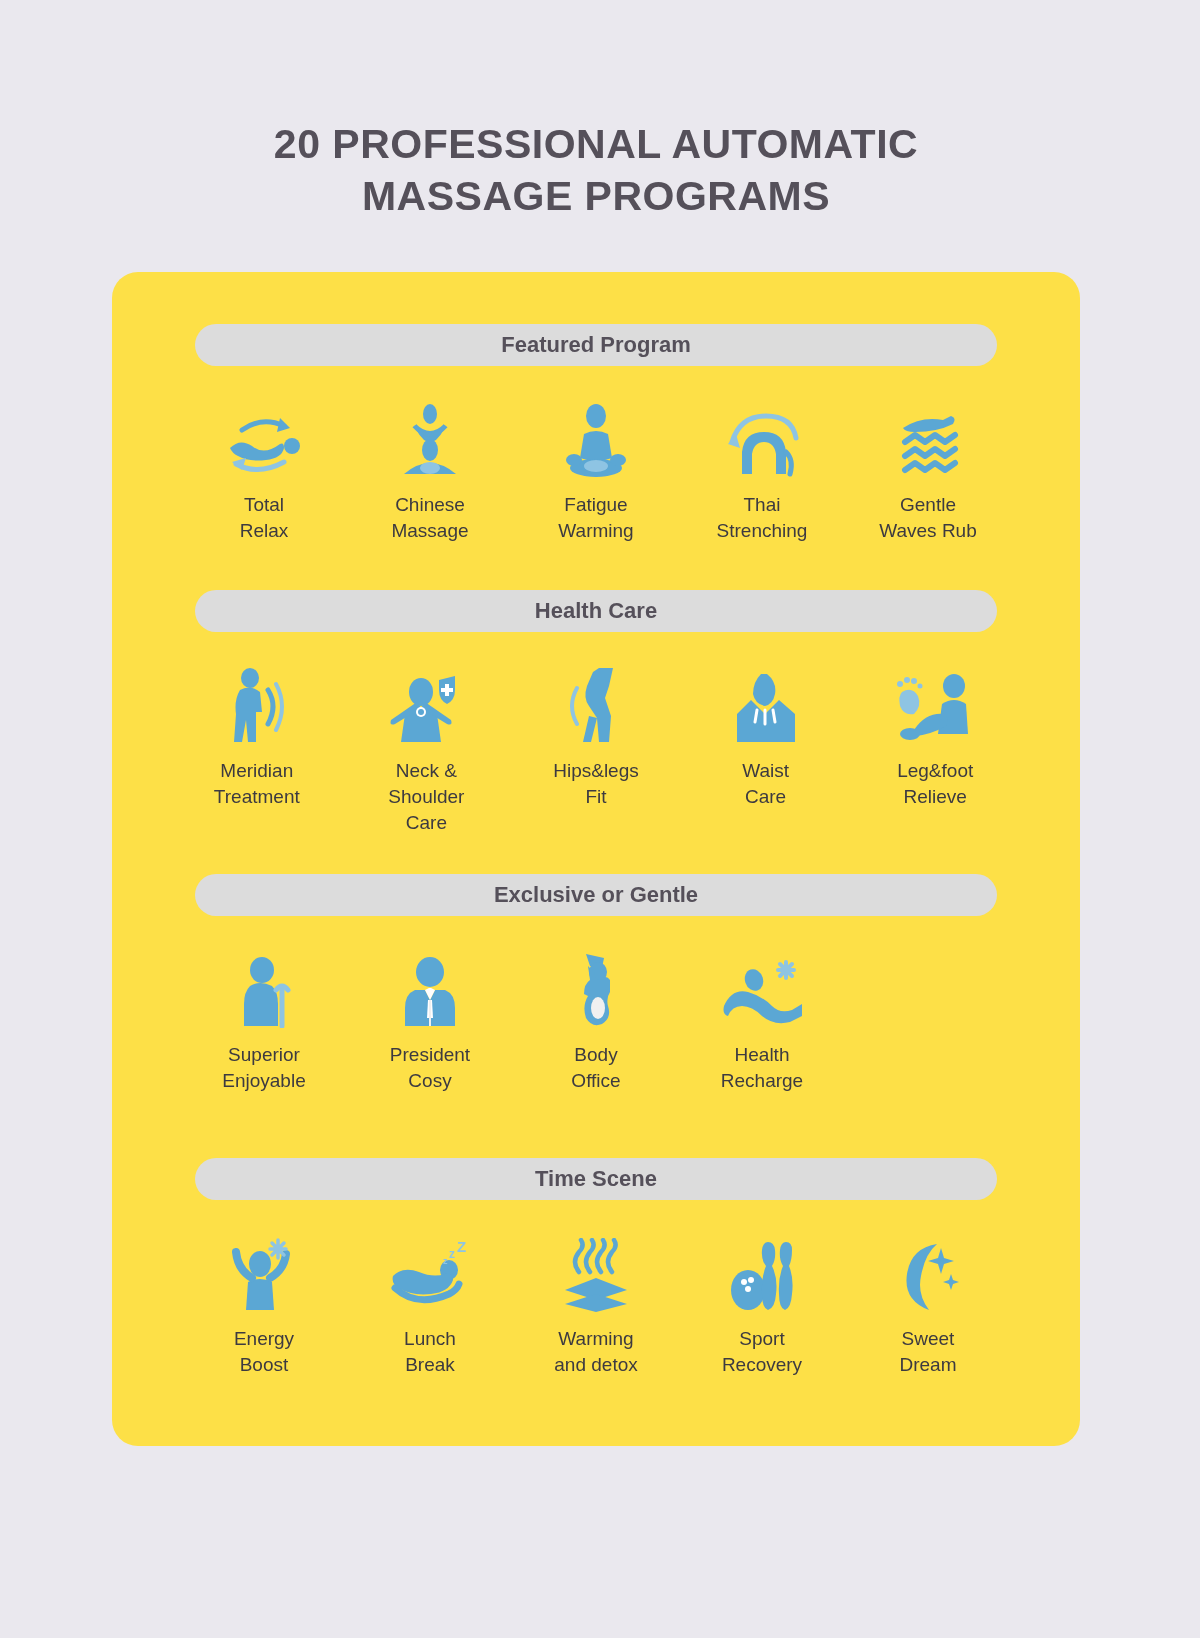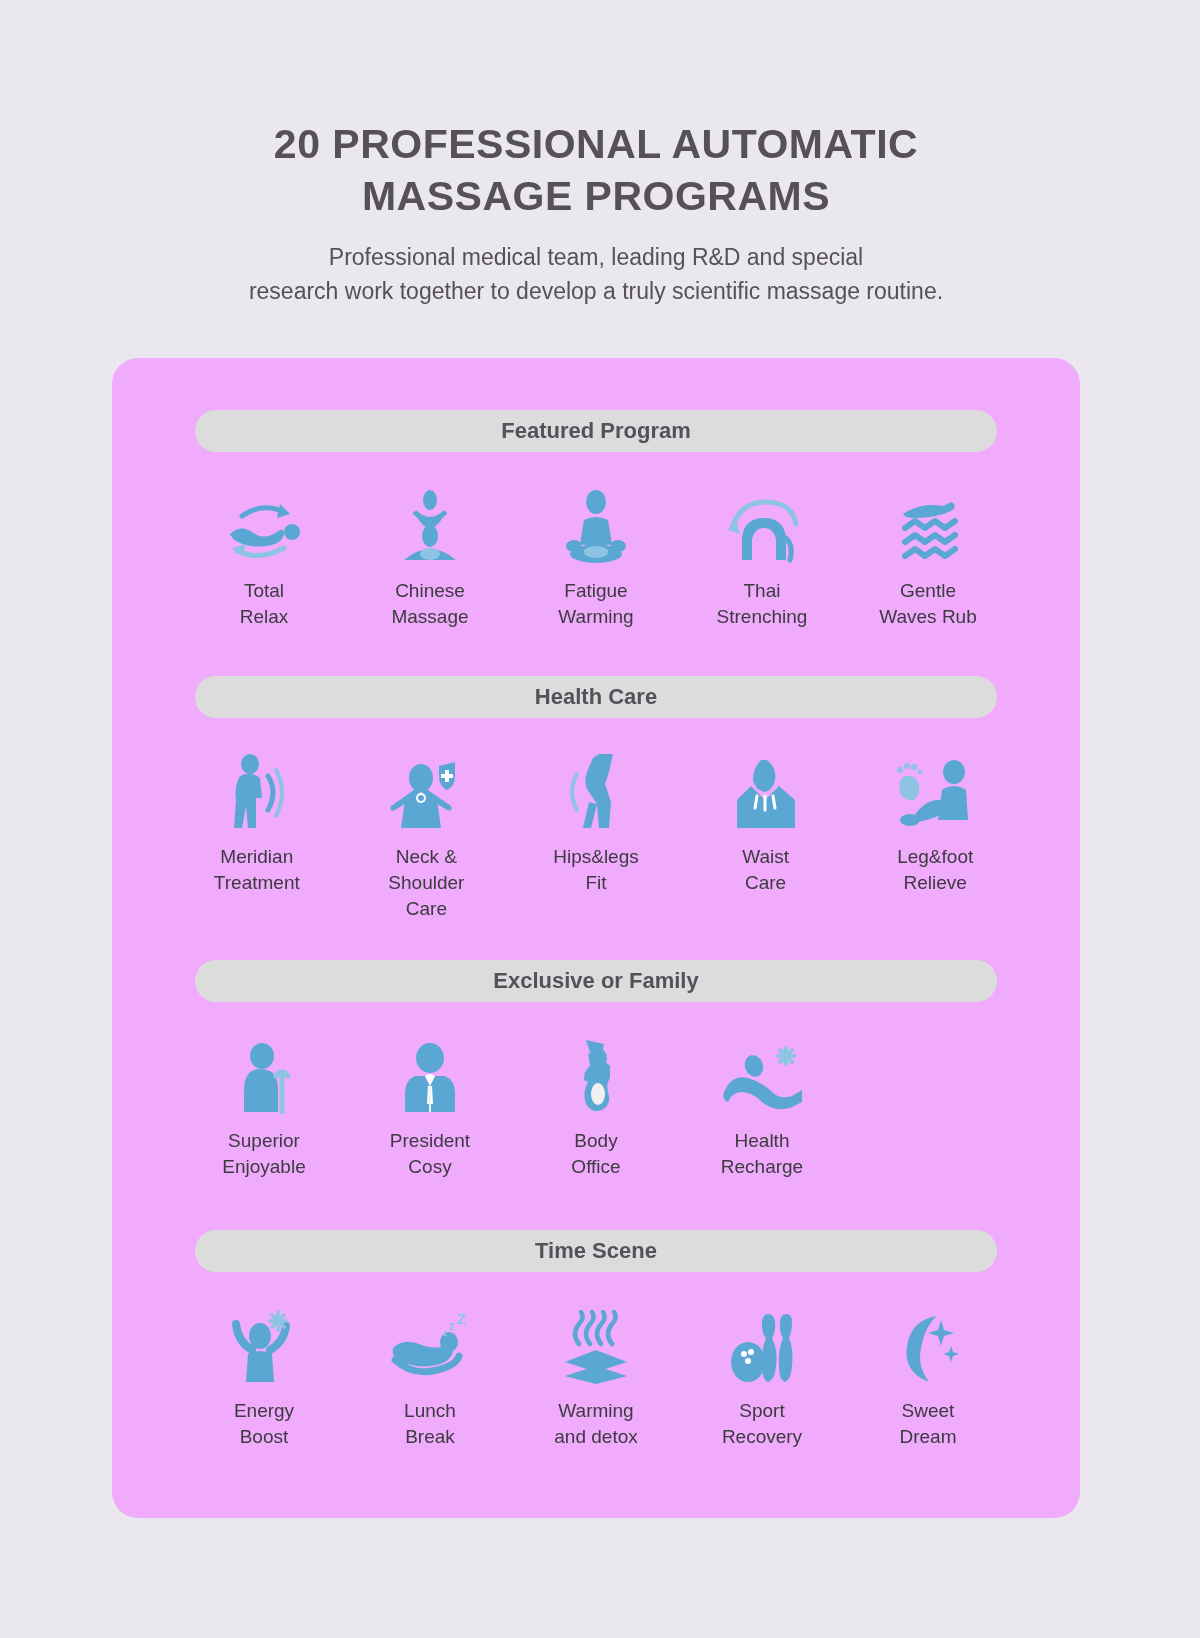--- a/index.html
+++ b/index.html
@@ -43,21 +43,21 @@
     font-size: 23px;
     color: #55505a;
     line-height: 34px;
     font-weight: 400;
   }
 
   
   .card {
     margin-top: 50px;
     width: 968px;
-    background: #f0abfc;
+    background: #fde047;
     border-radius: 26px;
     padding: 52px 0 60px 0;
   }
 
   .section { margin-bottom: 8px; }
 
   .section-pill {
     width: 802px;
     height: 42px;
     margin: 0 auto;
@@ -109,33 +109,29 @@
   }
 
   
   .sec-featured .grid { padding-bottom: 24px; }
   .sec-health   .grid { padding-bottom: 16px; gap: 18px; }
   .sec-exclusive .grid { padding-bottom: 24px; }
   .sec-time     .grid { padding-bottom: 0; }
 
   .sec-health   { margin-top: 22px; }
   .sec-exclusive{ margin-top: 22px; }
-  .sec-time     { margin-top: 26px; }
+  .sec-time     { margin-top: 40px; }
 </style>
 </head>
 <body>
 
 <div class="page">
 
   <div class="header">
     <h1 class="title">20 PROFESSIONAL AUTOMATIC MASSAGE PROGRAMS</h1>
-    <div class="subtitle">
-      <div>Professional medical team, leading R&amp;D and special</div>
-      <div>research work together to develop a truly scientific massage routine.</div>
-    </div>
   </div>
 
   <div class="card">
 
     <div class="section sec-featured">
       <div class="section-pill">
         <span class="section-pill-label">Featured Program</span>
       </div>
       <div class="grid">
 
@@ -294,21 +290,21 @@
           </div>
           <div class="item-label">Leg&amp;foot
 Relieve</div>
         </div>
 
       </div>
     </div>
 
     <div class="section sec-exclusive">
       <div class="section-pill">
-        <span class="section-pill-label">Exclusive or Family</span>
+        <span class="section-pill-label">Exclusive or Gentle</span>
       </div>
       <div class="grid">
 
         <div class="item">
           <div class="icon-box">
             <svg width="64" height="72" viewBox="0 0 64 72">
               <ellipse cx="30" cy="14" rx="12" ry="13" fill="#5ba7d4"></ellipse>
               <path d="M18 30 Q28 24 40 30 Q46 36 46 48 L46 70 L12 70 L12 48 Q12 36 18 30 Z" fill="#5ba7d4"></path>
               <path d="M50 32 L50 70" stroke="#8ec4e3" stroke-width="5" stroke-linecap="round"></path>
               <path d="M44 34 Q50 26 56 34" stroke="#8ec4e3" stroke-width="5" fill="none" stroke-linecap="round"></path>

